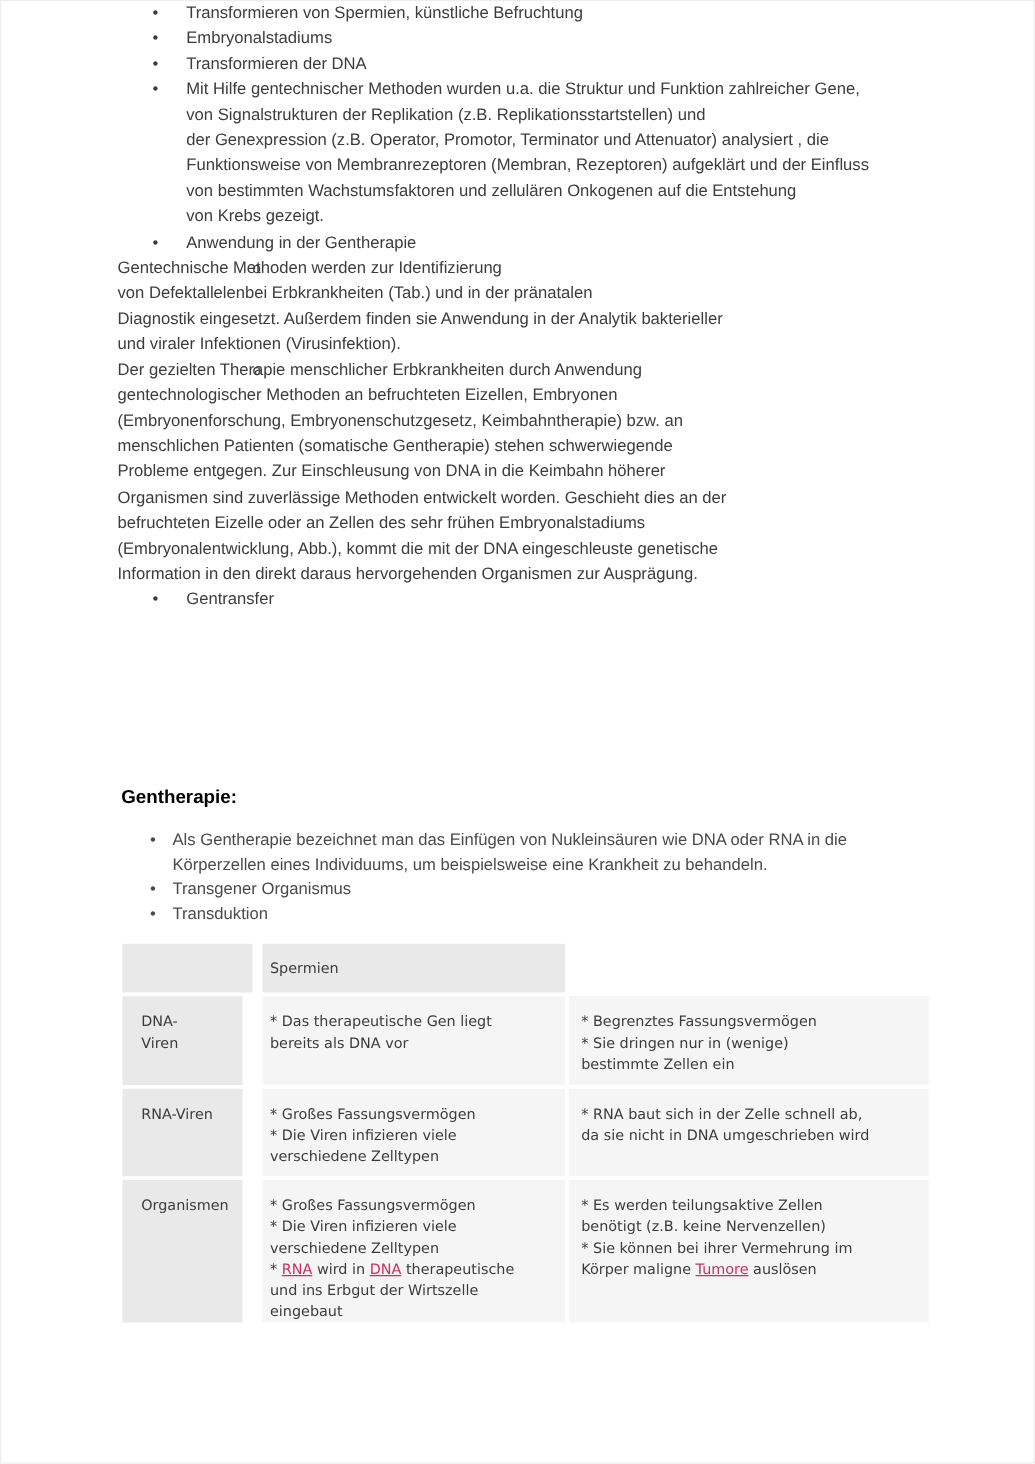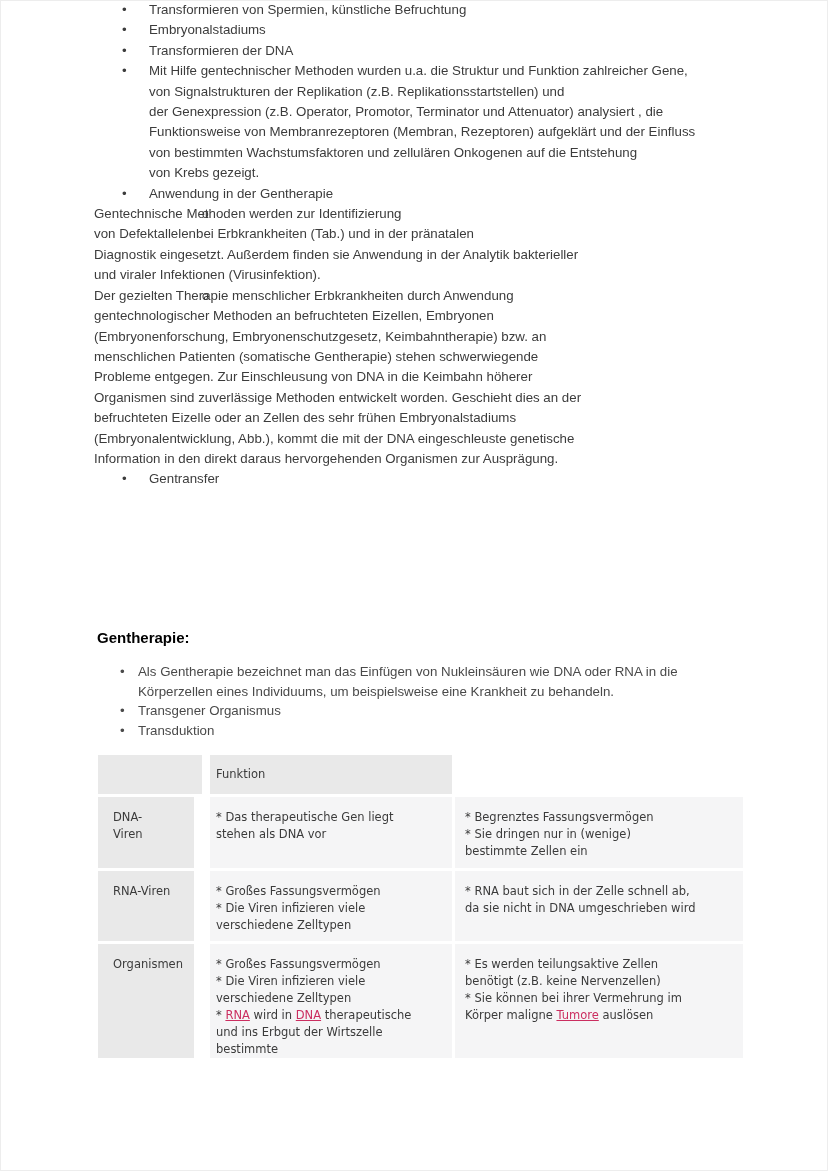--- a/index.html
+++ b/index.html
@@ -124,30 +124,30 @@
       </div>
     <div class="li1">
         <span class="mk1">•</span>
         <div class="t1">Transduktion</div>
       </div>
   </div>
 
   <div class="gtable">
     <div class="cell hdr hc1"></div>
     <div class="cell hdr hc2">
-        <div class="ctext">Funktion</div>
+        <div class="ctext">Spermien</div>
       </div>
 
     <div class="cell lbl r1 c1">
         <div class="ctext">DNA-
 Viren</div>
       </div>
     <div class="cell bdy r1 c2">
         <div class="ctext">* Das therapeutische Gen liegt
-stehen als DNA vor</div>
+bereits als DNA vor</div>
       </div>
     <div class="cell bdy r1 c3">
         <div class="ctext">* Begrenztes Fassungsvermögen
 * Sie dringen nur in (wenige)
 bestimmte Zellen ein</div>
       </div>
 
     <div class="cell lbl r2 c1">
         <div class="ctext">RNA-Viren</div>
       </div>
@@ -161,21 +161,21 @@
 da sie nicht in DNA umgeschrieben wird</div>
       </div>
 
     <div class="cell lbl r3 c1">
         <div class="ctext">Organismen</div>
       </div>
     <div class="cell bdy r3 c2">
         <div class="ctext"><span>* Großes Fassungsvermögen
 * Die Viren infizieren viele
 verschiedene Zelltypen</span><br><span>* </span><a class="lnk">RNA</a><span> wird in </span><a class="lnk">DNA</a><span> therapeutische</span><br><span>und ins Erbgut der Wirtszelle
-bestimmte</span></div>
+eingebaut</span></div>
       </div>
     <div class="cell bdy r3 c3">
         <div class="ctext"><span>* Es werden teilungsaktive Zellen
 benötigt (z.B. keine Nervenzellen)
 * Sie können bei ihrer Vermehrung im</span><br><span>Körper maligne </span><a class="lnk">Tumore</a><span> auslösen</span></div>
       </div>
   </div>
 
 </div>
 

